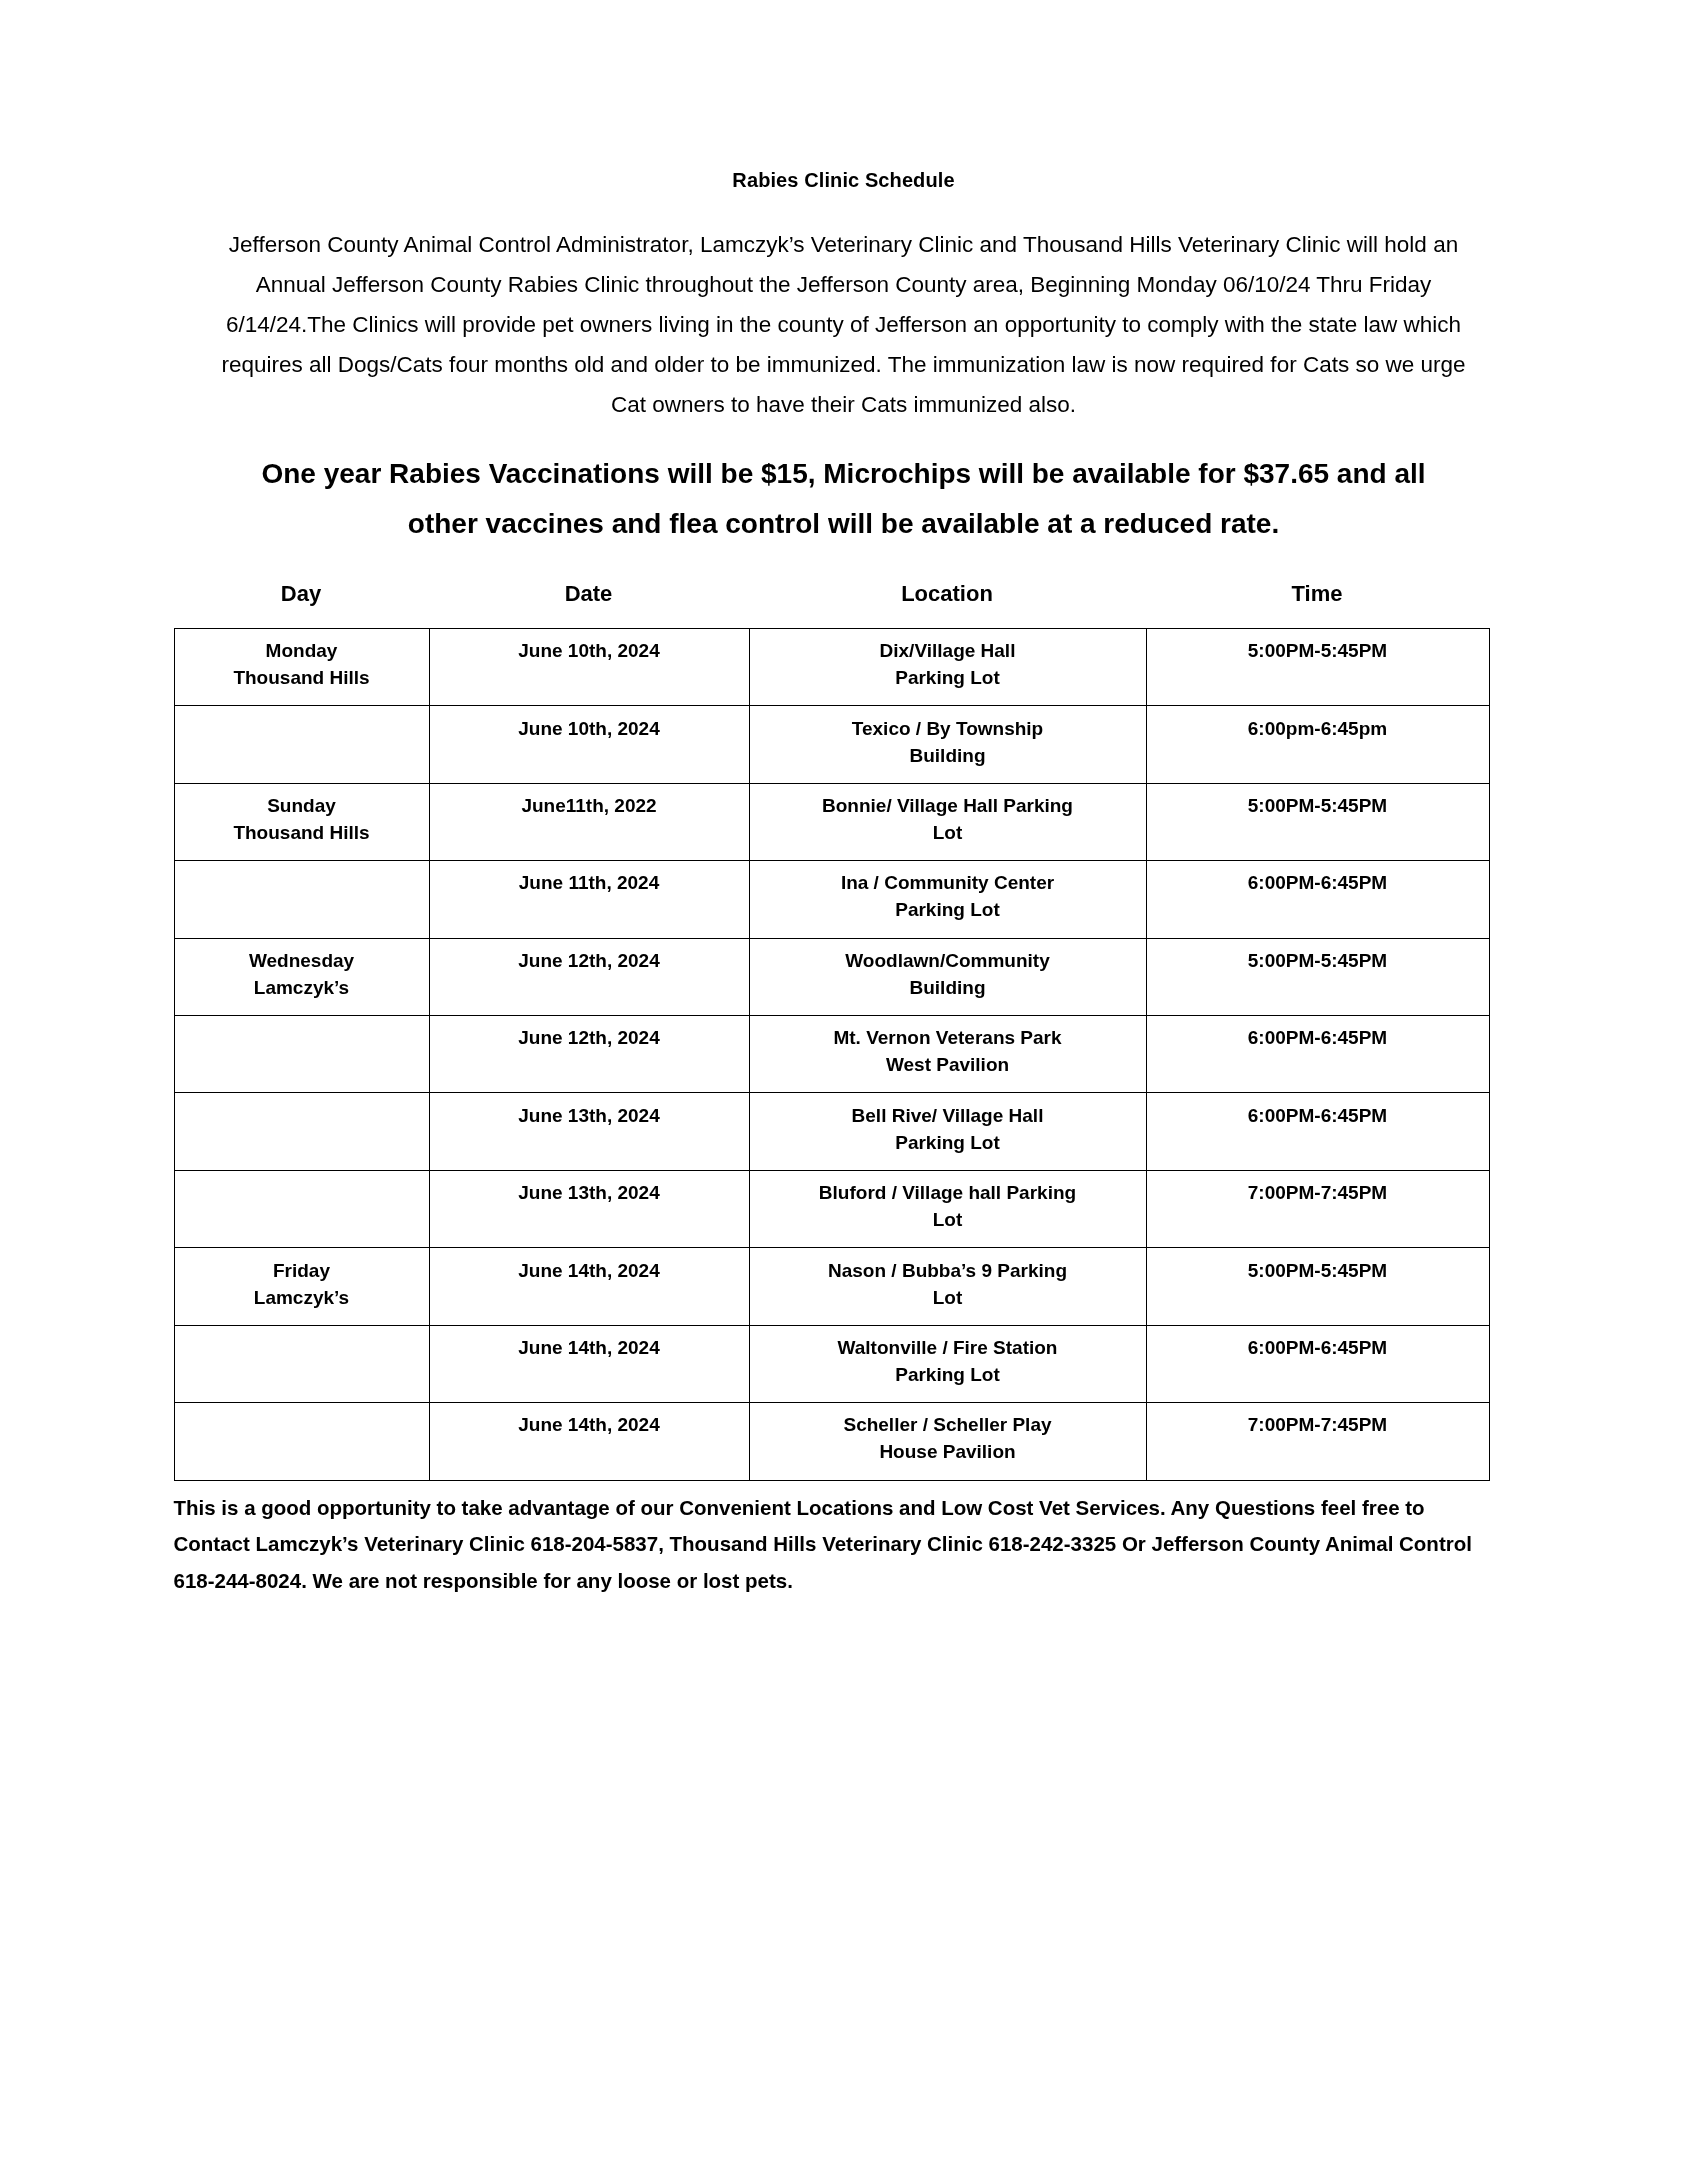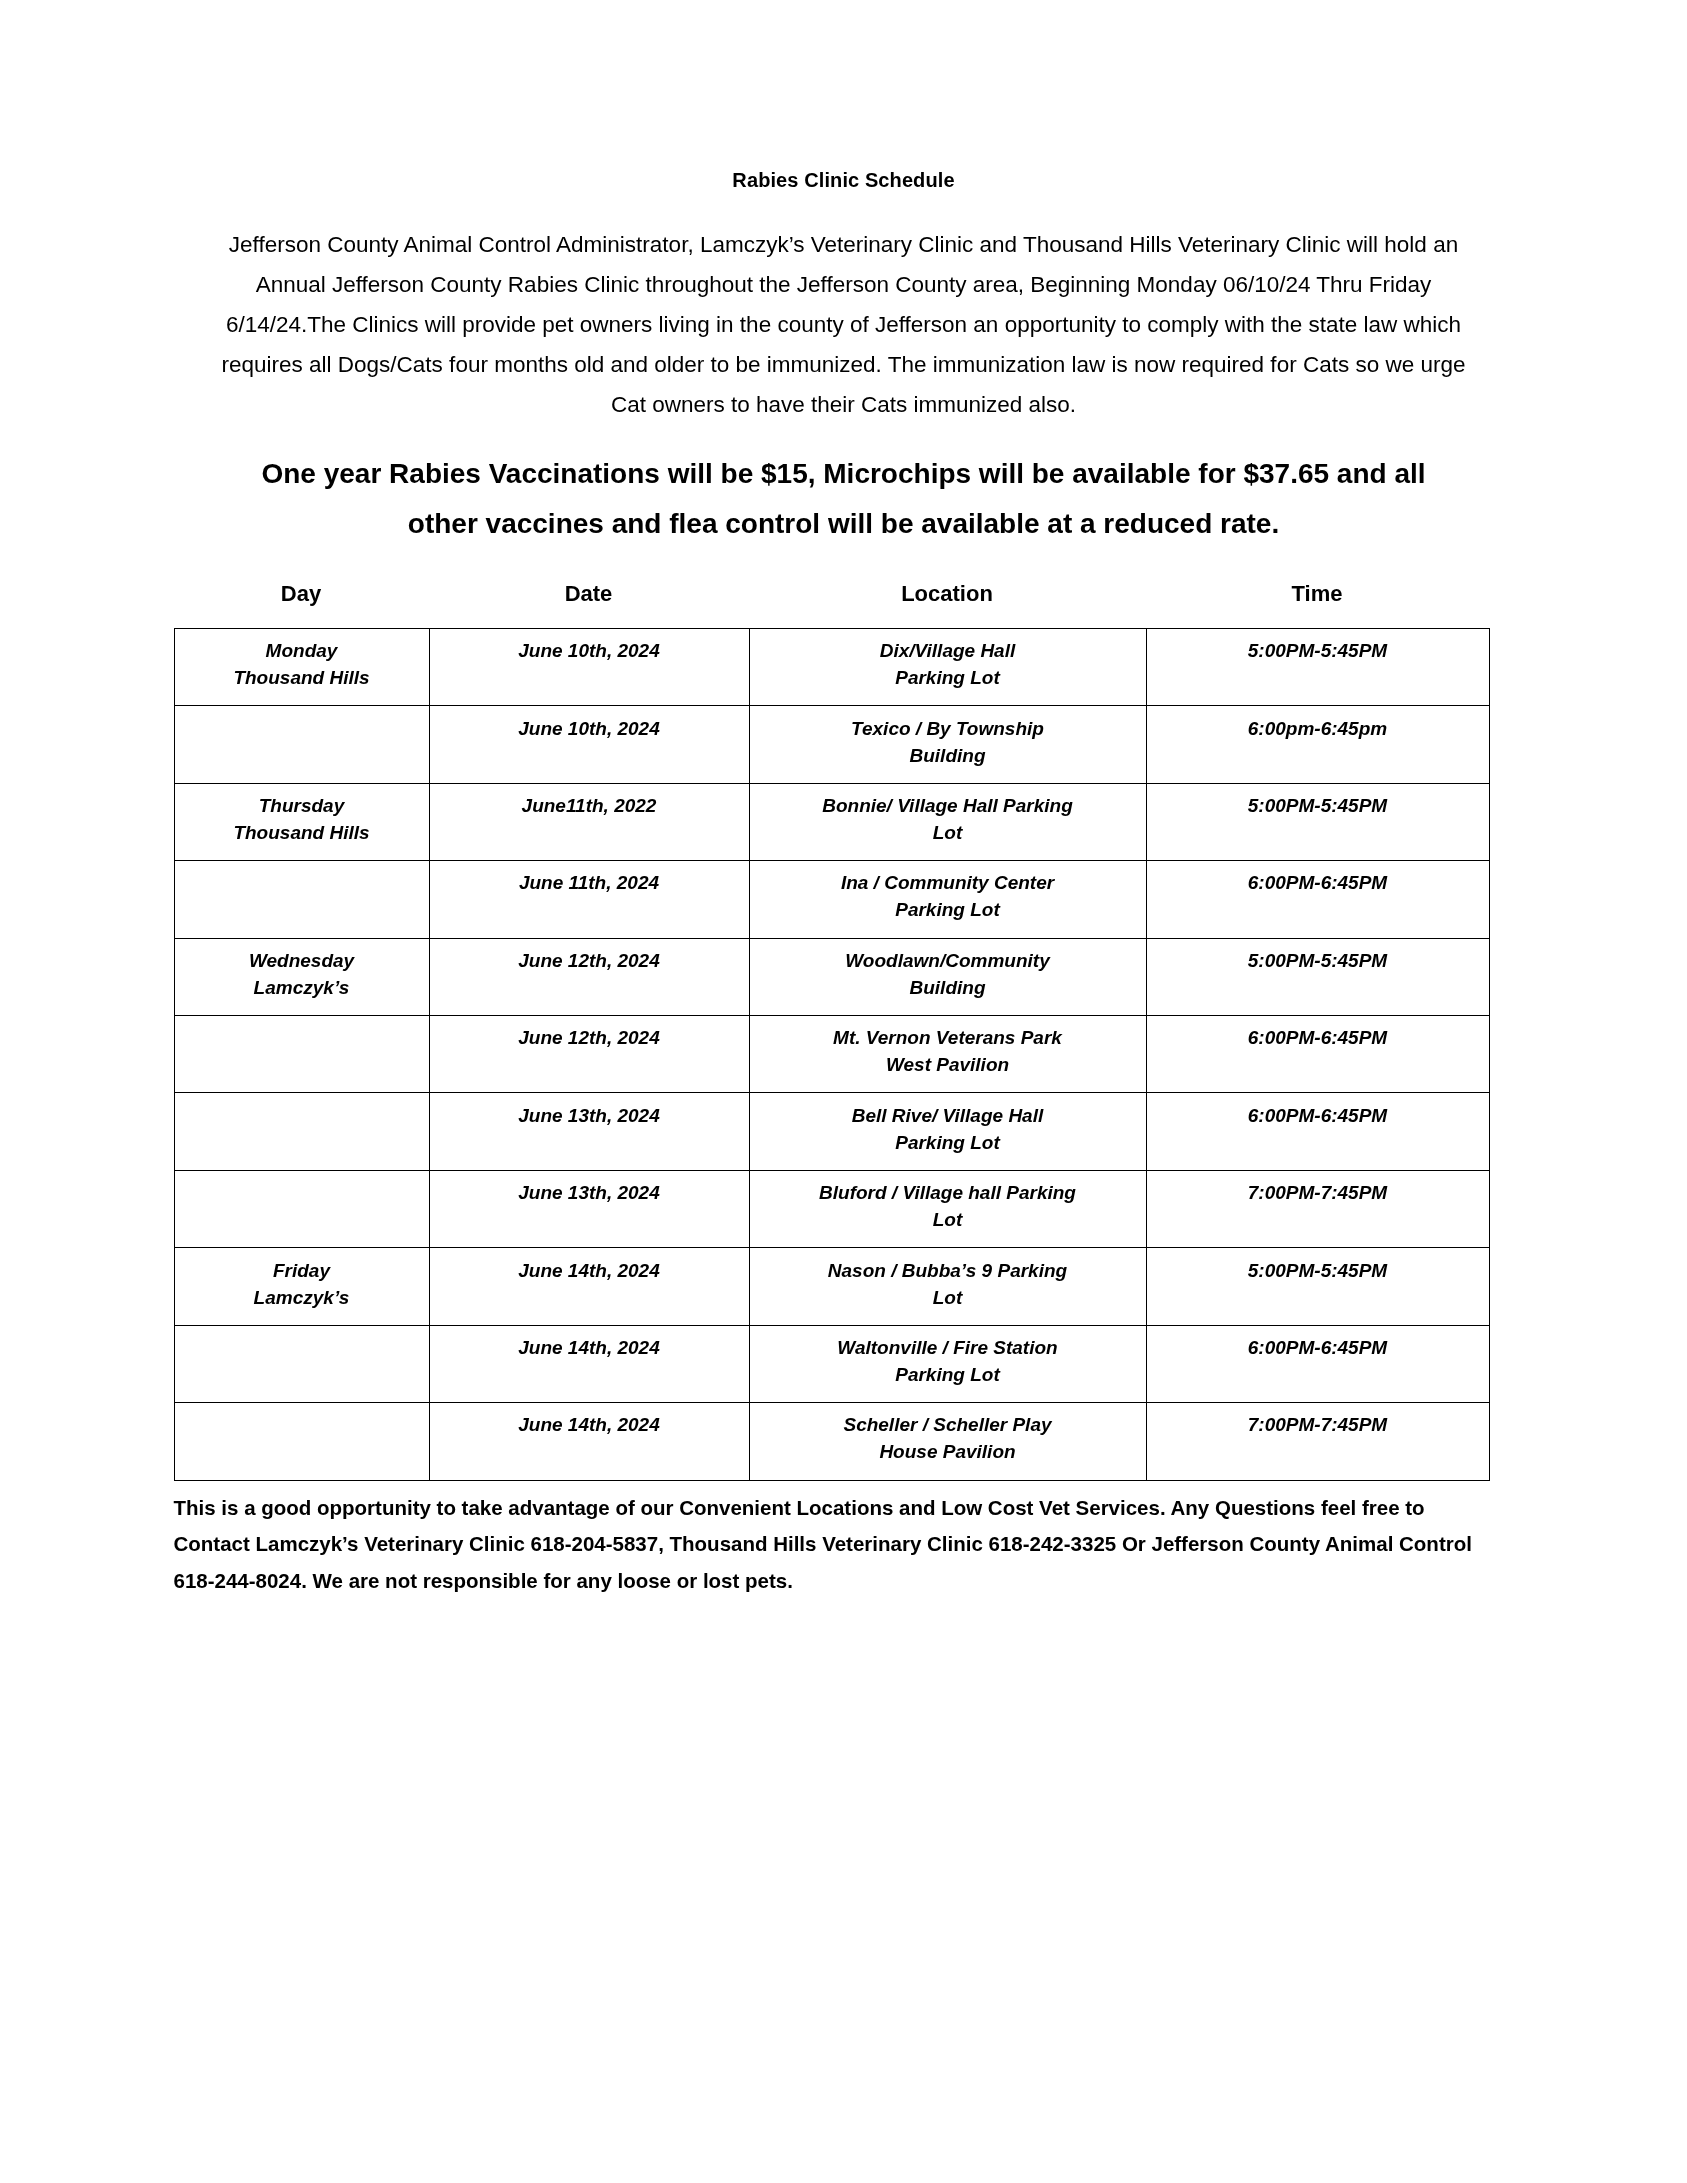--- a/index.html
+++ b/index.html
@@ -74,21 +74,20 @@
   .ch-date     { width: 320px; }
   .ch-location { width: 397px; }
   .ch-time     { width: 343px; }
 
   
   .schedule {
     border-collapse: collapse;
     width: 1315px;
     margin-left: -18.5px;
     table-layout: fixed;
-    font-style: italic;
   }
   .schedule td {
     border: 1.3px solid #000000;
     vertical-align: top;
     text-align: center;
     font-size: 19px;
     font-weight: bold;
     line-height: 1.42;
     padding: 9.3px 5.3px 13.2px 5.3px;
     height: 64px;
@@ -160,21 +159,21 @@
           <td>June 10th, 2024</td>
           <td>
             <span class="cell-line">Texico / By Township</span>
             <span class="cell-line">Building</span>
           </td>
           <td>6:00pm-6:45pm</td>
         </tr>
 
         <tr>
           <td>
-            <span class="cell-line">Thursday</span>
+            <span class="cell-line">Sunday</span>
             <span class="cell-line">Thousand Hills</span>
           </td>
           <td>June11th, 2022</td>
           <td>
             <span class="cell-line">Bonnie/ Village Hall Parking</span>
             <span class="cell-line">Lot</span>
           </td>
           <td>5:00PM-5:45PM</td>
         </tr>
 

